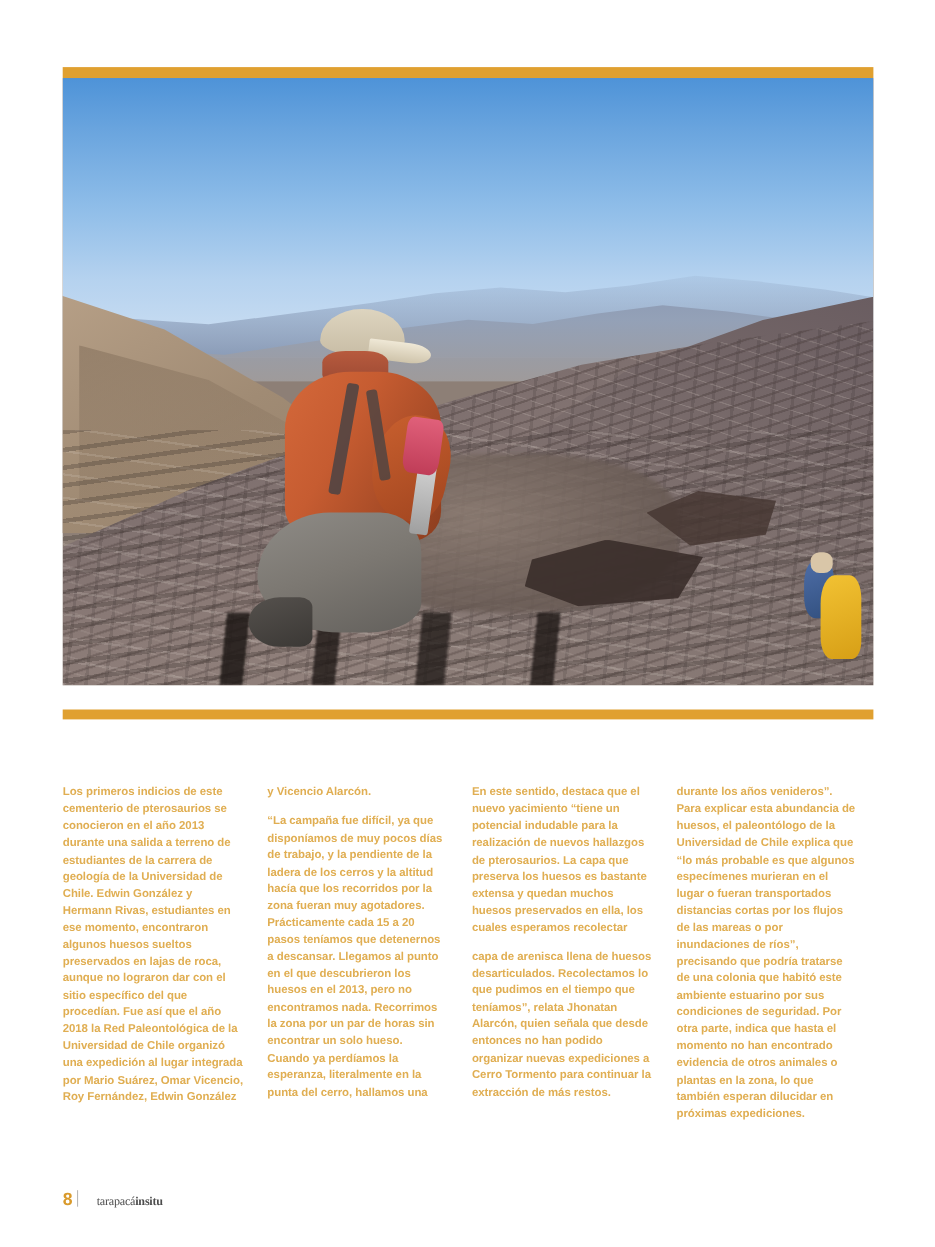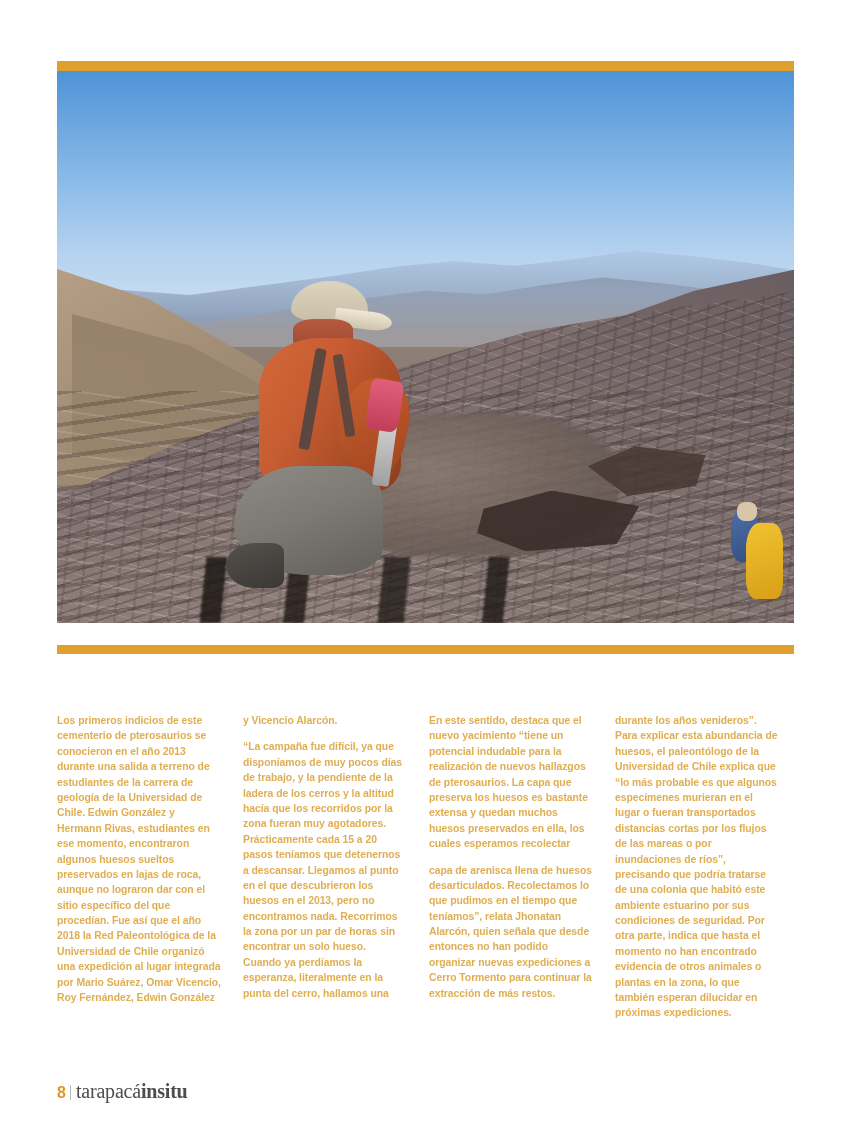--- a/index.html
+++ b/index.html
@@ -353,23 +353,24 @@
     display: inline-block;
     width: 1px;
     height: 15px;
     background: #b9b9b9;
     margin-right: 5px;
     position: relative;
     top: 2px;
   }
   .brand {
     font-family: "Liberation Serif", serif;
-    font-size: 20px;
+    font-size: 11px;
     color: #4d4d4d;
     letter-spacing: -0.2px;
+    margin-left: 12px;
   }
   .brand .b-light { font-weight: normal; }
   .brand .b-bold { font-weight: bold; }
 </style>
 </head>
 <body>
 
 <div class="page">
 
   <div class="photo-block">

